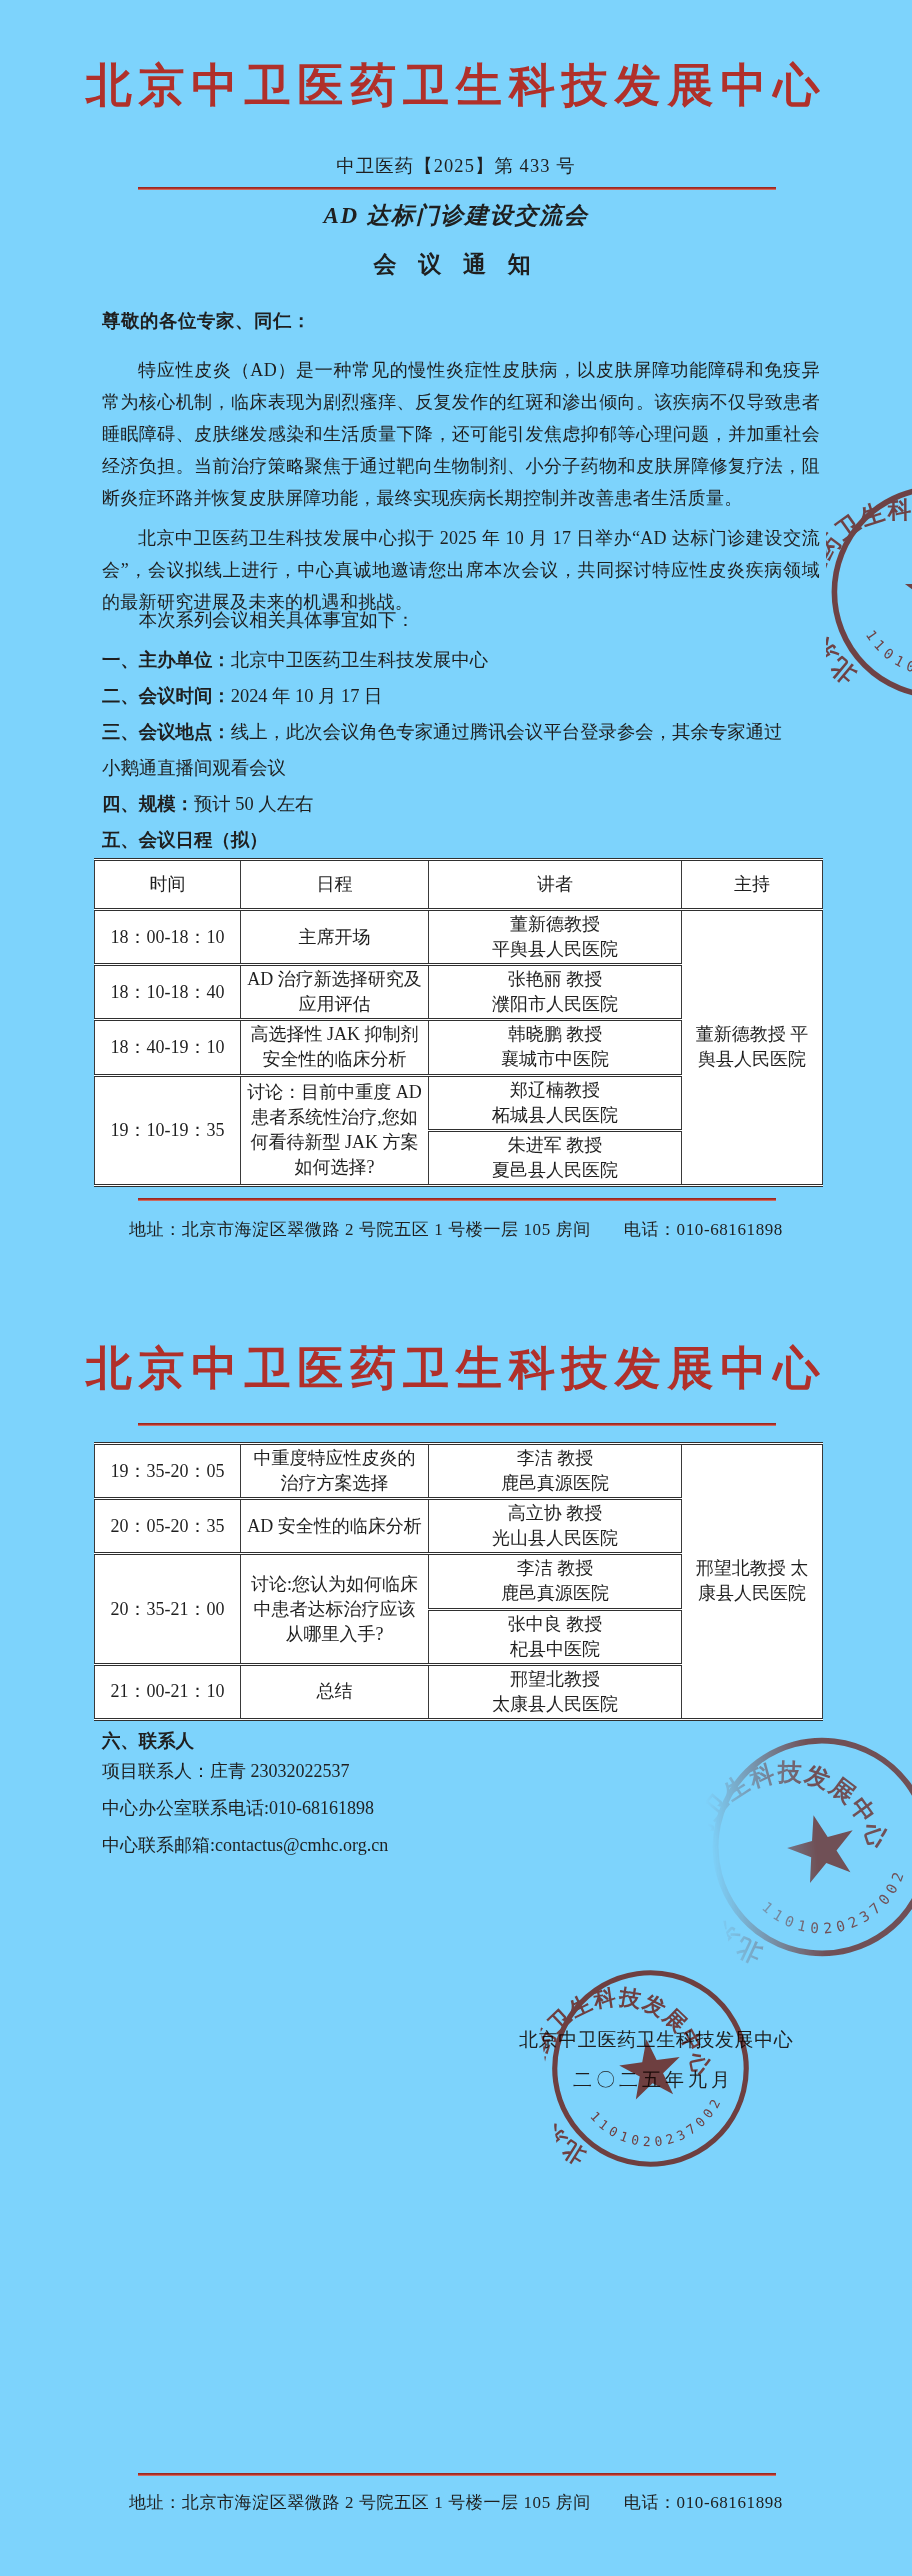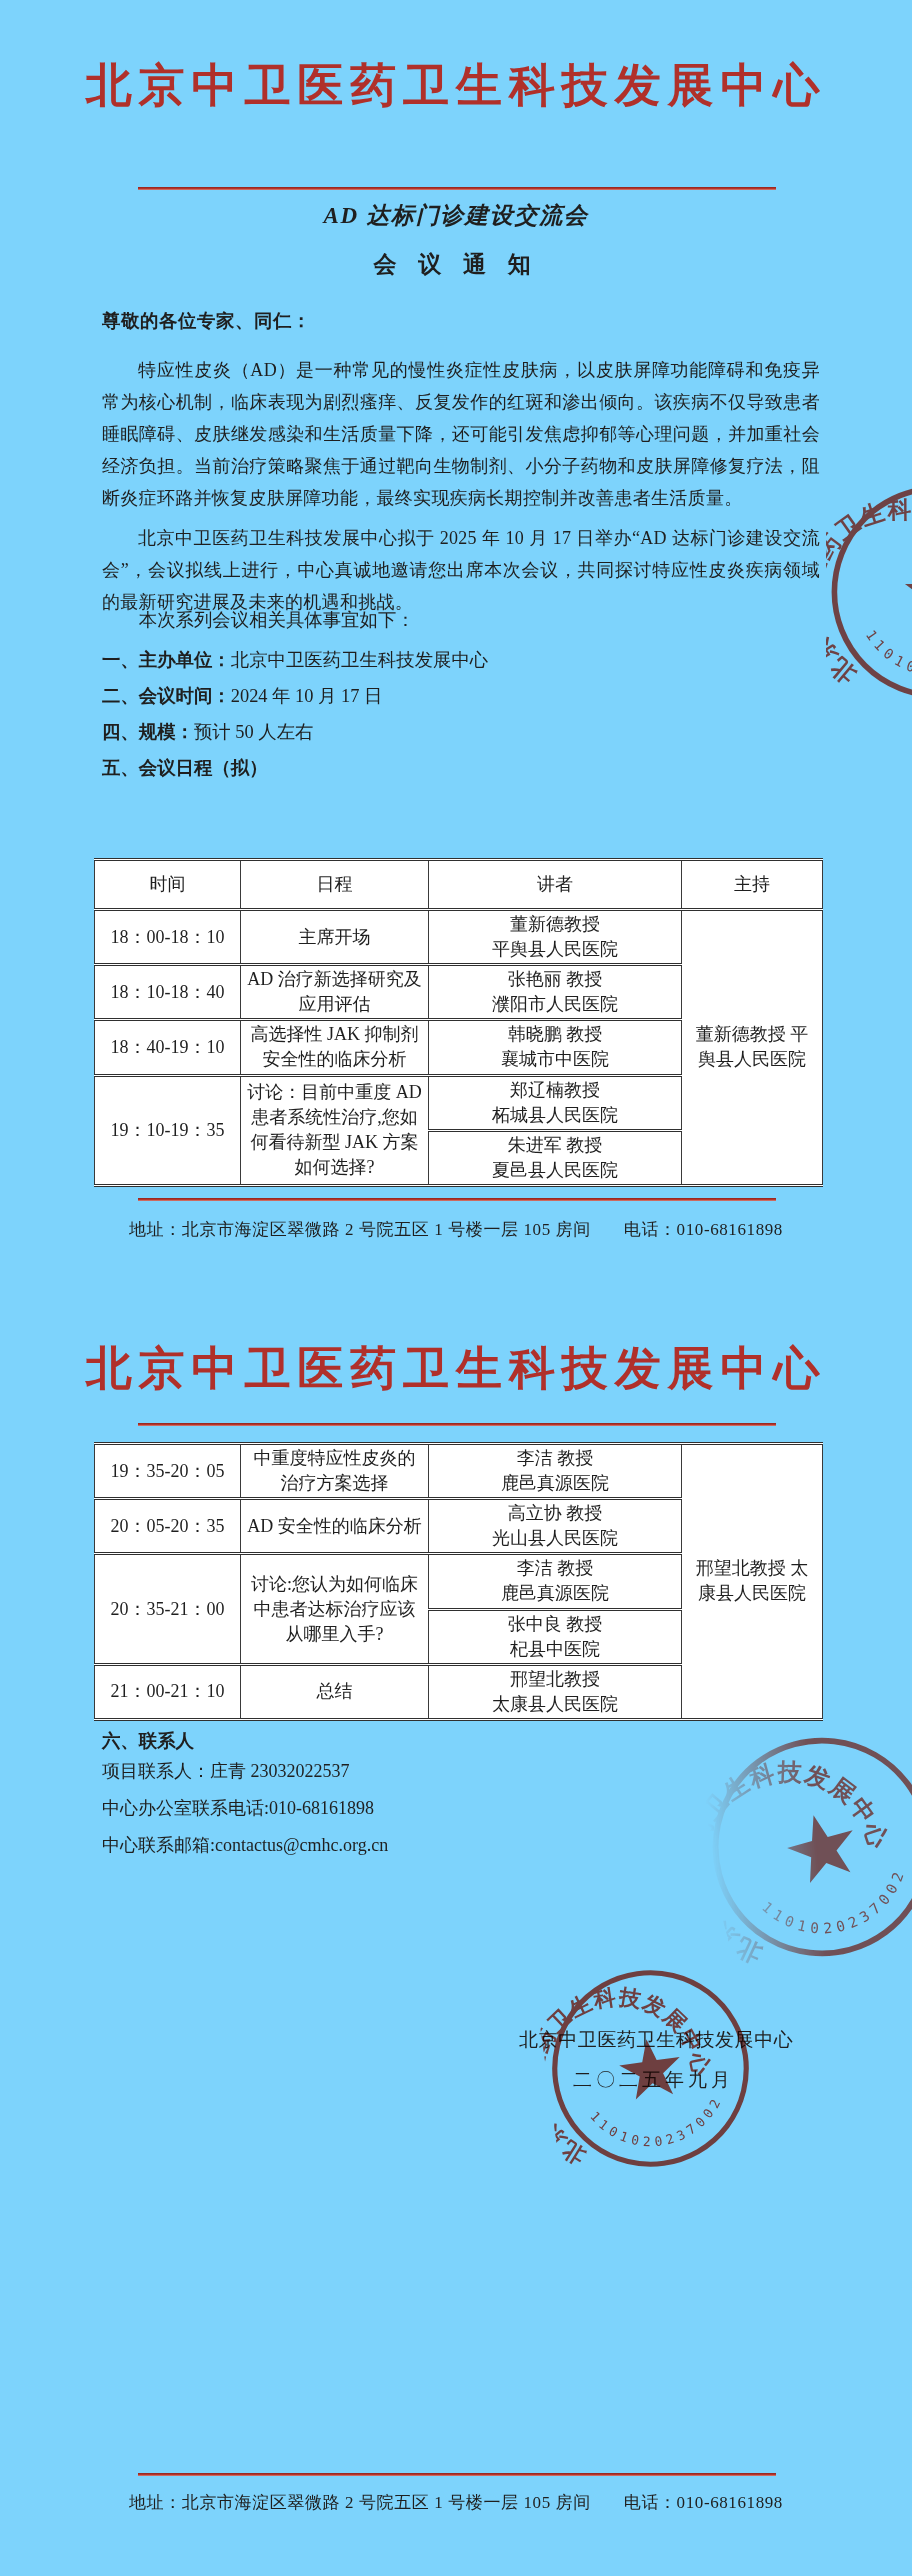--- a/index.html
+++ b/index.html
@@ -91,38 +91,41 @@
   .stamp .ring-txt{font-size:42px;letter-spacing:3px;}
   .stamp .serial-txt{font-size:25px;letter-spacing:9px;font-family:"DejaVu Sans Mono",monospace;font-weight:normal;}
 </style>
 </head>
 <body>
 
 <div class="doc">
 
   <div class="abs center org-title" id="p1-title">北京中卫医药卫生科技发展中心</div>
 
+  <div class="abs center doc-no">中卫医药【2025】第 433 号</div>
 
   <div class="abs red-rule" id="p1-rule"></div>
 
   <div class="abs center meeting-title">AD 达标门诊建设交流会</div>
 
   <div class="abs center notice-title">会 议 通 知</div>
 
   <div class="abs salutation">尊敬的各位专家、同仁：</div>
 
   <p class="abs para" id="p1-para1">特应性皮炎（AD）是一种常见的慢性炎症性皮肤病，以皮肤屏障功能障碍和免疫异常为核心机制，临床表现为剧烈瘙痒、反复发作的红斑和渗出倾向。该疾病不仅导致患者睡眠障碍、皮肤继发感染和生活质量下降，还可能引发焦虑抑郁等心理问题，并加重社会经济负担。当前治疗策略聚焦于通过靶向生物制剂、小分子药物和皮肤屏障修复疗法，阻断炎症环路并恢复皮肤屏障功能，最终实现疾病长期控制并改善患者生活质量。</p>
 
   <p class="abs para" id="p1-para2">北京中卫医药卫生科技发展中心拟于 2025 年 10 月 17 日举办“AD 达标门诊建设交流会”，会议拟线上进行，中心真诚地邀请您出席本次会议，共同探讨特应性皮炎疾病领域的最新研究进展及未来的机遇和挑战。</p>
 
   <div class="abs follow">本次系列会议相关具体事宜如下：</div>
 
   <div class="abs items">
     <div class="item"><span class="lbl">一、主办单位：</span><span>北京中卫医药卫生科技发展中心</span></div>
     <div class="item"><span class="lbl">二、会议时间：</span><span>2024 年 10 月 17 日</span></div>
+    <div class="item"><span class="lbl">三、会议地点：</span><span>线上，此次会议角色专家通过腾讯会议平台登录参会，其余专家通过
+小鹅通直播间观看会议</span></div>
     <div class="item"><span class="lbl">四、规模：</span><span>预计 50 人左右</span></div>
     <div class="item"><span class="lbl">五、会议日程（拟）</span></div>
   </div>
 
   <table class="abs agenda" id="table1">
     <colgroup>
         <col class="c-time">
         <col class="c-agenda">
         <col class="c-speaker">
         <col class="c-host">

